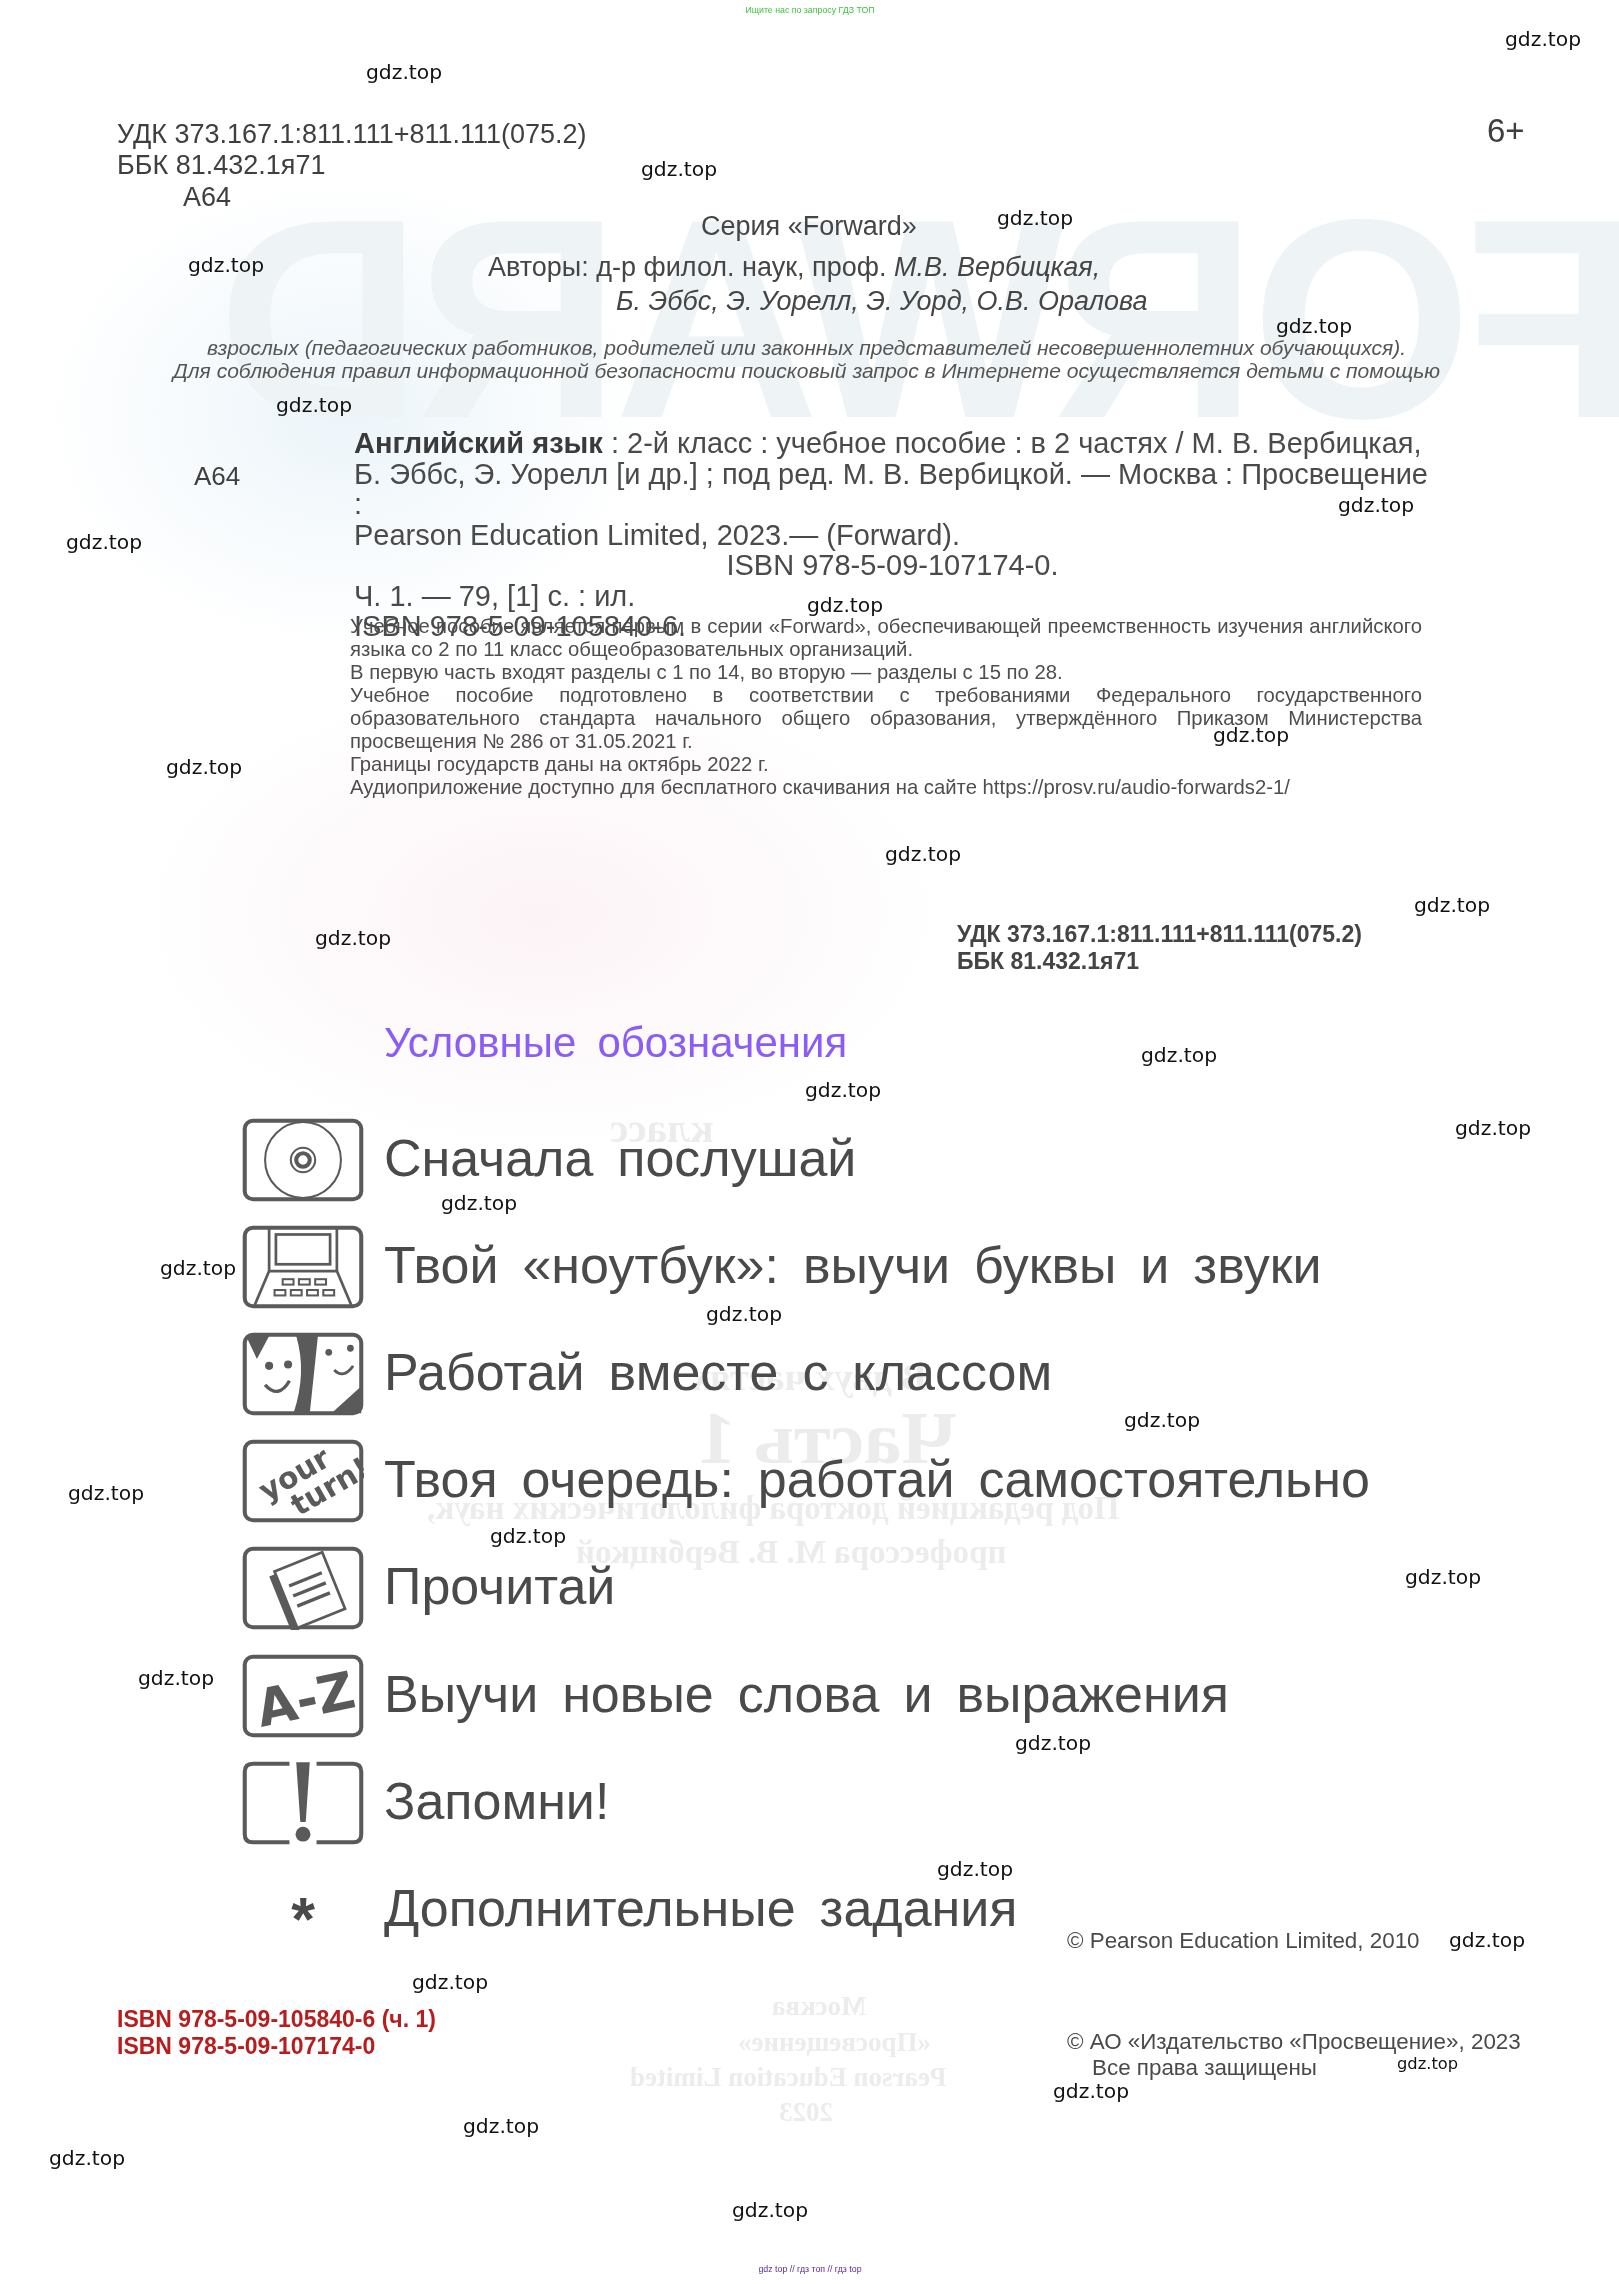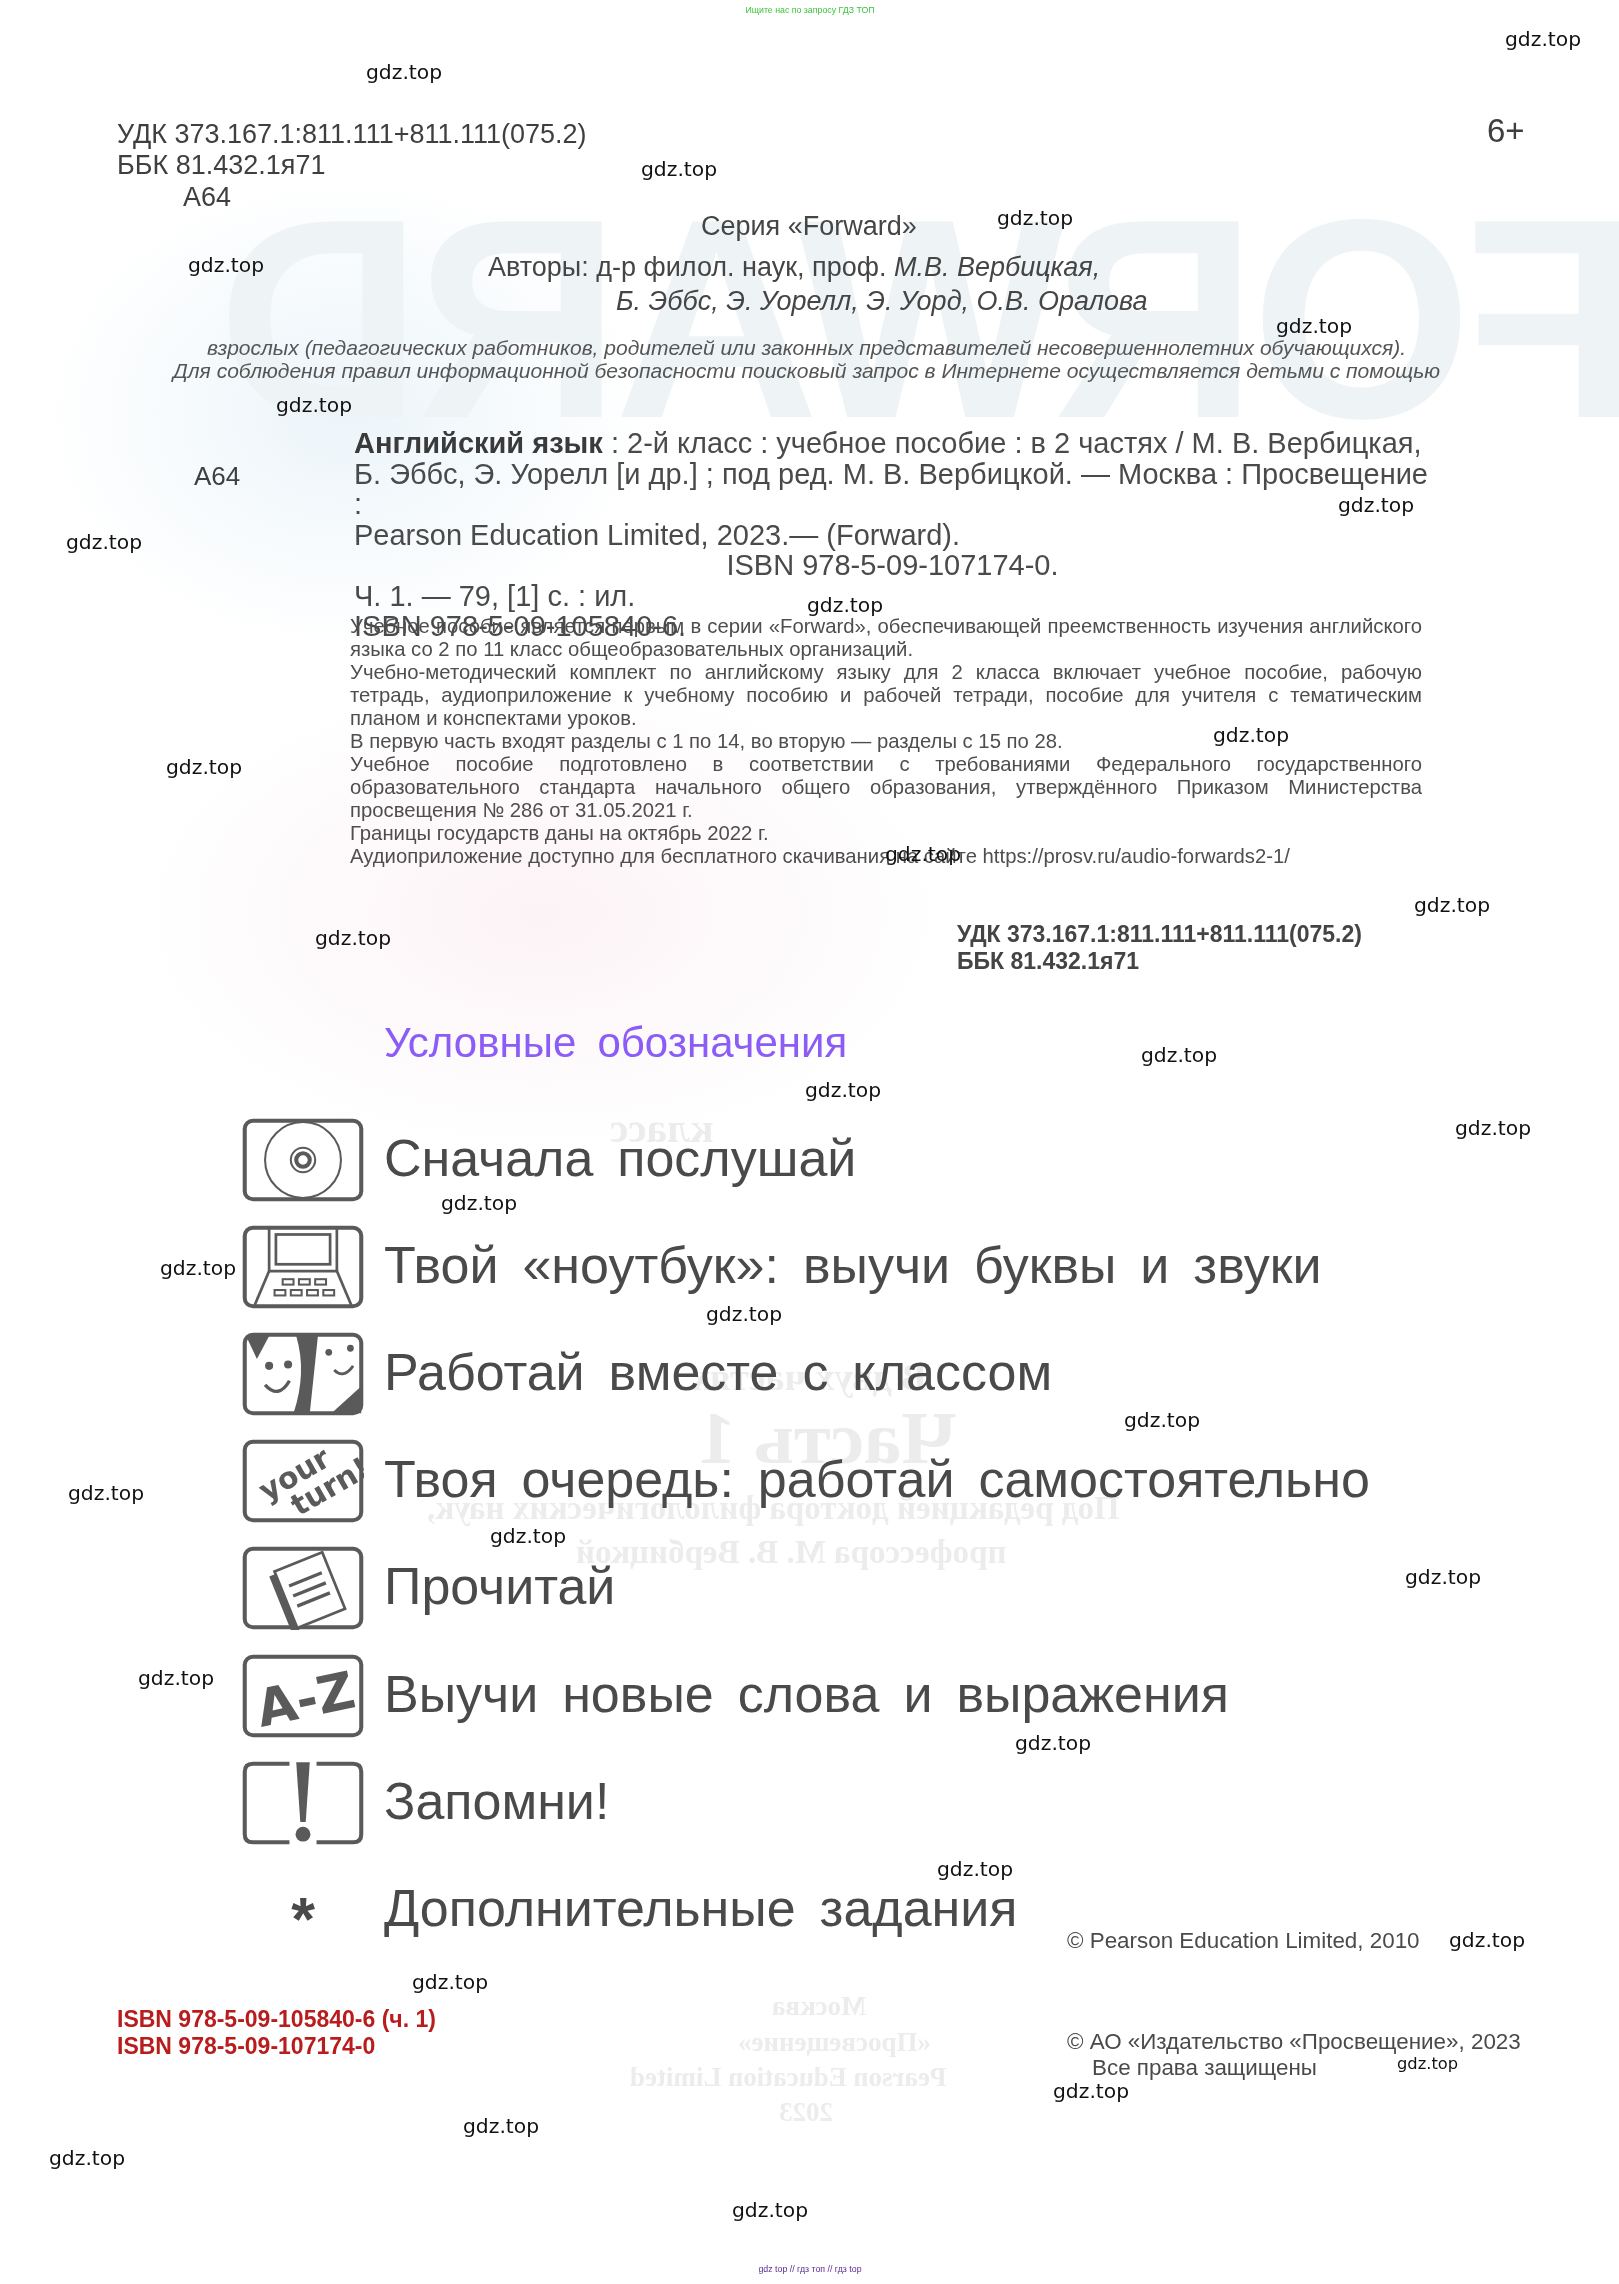--- a/index.html
+++ b/index.html
@@ -92,21 +92,20 @@
   <div><b>Английский язык</b><span> : 2-й класс : учебное пособие : в 2 частях / М. В. Вербицкая,</span></div>
   <div>Б. Эббс, Э. Уорелл [и др.] ; под ред. М. В. Вербицкой. — Москва : Просвещение :</div>
   <div>Pearson Education Limited, 2023.— (Forward).</div>
   <div style="padding-left:0;text-align:center;">ISBN 978-5-09-107174-0.</div>
   <div>Ч. 1. — 79, [1] с. : ил.</div>
   <div>ISBN 978-5-09-105840-6.</div>
 </div>
 
 <div class="ann">
   <p style="text-indent:0;">Учебное пособие является первым в серии «Forward», обеспечивающей преемственность изучения английского языка со 2 по 11 класс общеобразовательных организаций.</p>
-  <p>Учебно-методический комплект по английскому языку для 2 класса включает учебное пособие, рабочую тетрадь, аудиоприложение к учебному пособию и рабочей тетради, пособие для учителя с тематическим планом и конспектами уроков.</p>
   <p>В первую часть входят разделы с 1 по 14, во вторую — разделы с 15 по 28.</p>
   <p>Учебное пособие подготовлено в соответствии с требованиями Федерального государственного образовательного стандарта начального общего образования, утверждённого Приказом Министерства просвещения № 286 от 31.05.2021 г.</p>
   <p>Границы государств даны на октябрь 2022 г.</p>
   <p>Аудиоприложение доступно для бесплатного скачивания на сайте https://prosv.ru/audio-forwards2-1/</p>
 </div>
 
 <div class="abs udk-bold" style="left:957px;top:921px;">УДК 373.167.1:811.111+811.111(075.2)</div>
 <div class="abs udk-bold" style="left:957px;top:948px;">ББК 81.432.1я71</div>
 
 <div class="abs legend-title" style="left:384px;top:1019px;word-spacing:9.5px;">Условные обозначения</div>

